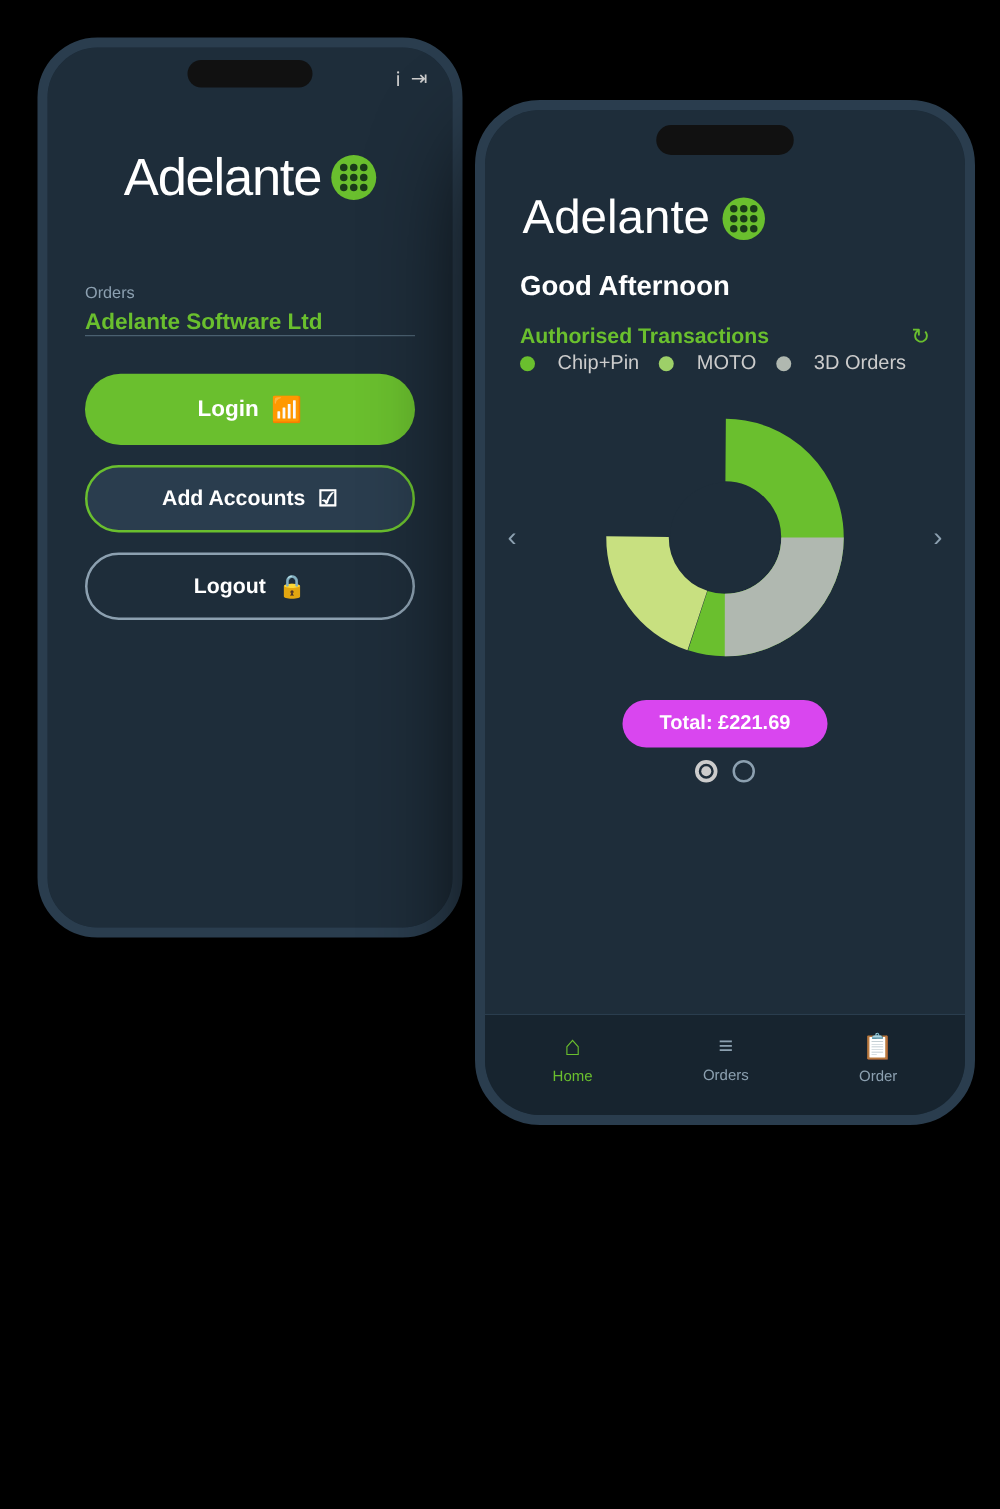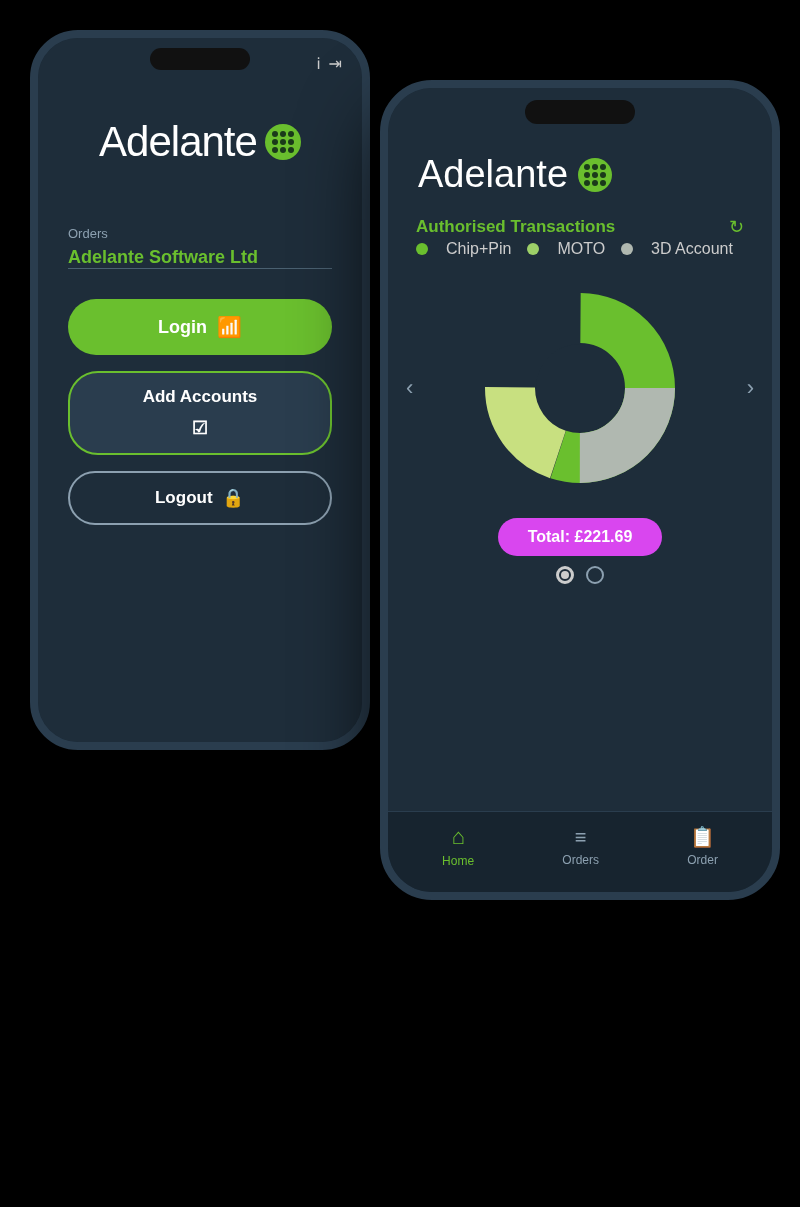--- a/index.html
+++ b/index.html
@@ -147,21 +147,20 @@
       border: 2px solid #6abf2e;
       color: #fff;
       font-size: 17px;
       font-weight: 600;
       display: flex;
       align-items: center;
       justify-content: center;
       gap: 10px;
       cursor: pointer;
       margin-bottom: 16px;
-      flex-direction: column;
     }
 
     .btn-white-outline {
       width: 100%;
       padding: 14px;
       background: transparent;
       border-radius: 30px;
       border: 2px solid #8ca0b0;
       color: #fff;
       font-size: 17px;
@@ -464,38 +463,39 @@
           <div class="dot-cell"></div>
           <div class="dot-cell"></div>
           <div class="dot-cell"></div>
           <div class="dot-cell"></div>
           <div class="dot-cell"></div>
         </div>
       </div>
     </div>
 
     <div class="dash-content">
+      <div class="greeting">Good Afternoon</div>
 
       <div class="section-title-row">
         <span class="section-title">Authorised Transactions</span>
         <span class="refresh-icon">↻</span>
       </div>
 
       <div class="legend">
         <div class="legend-item">
           <div class="legend-dot" style="background:#6abf2e;"></div>
           <span>Chip+Pin</span>
         </div>
         <div class="legend-item">
           <div class="legend-dot" style="background:#9dd068;"></div>
           <span>MOTO</span>
         </div>
         <div class="legend-item">
           <div class="legend-dot" style="background:#b0b8b0;"></div>
-          <span>3D Account</span>
+          <span>3D Orders</span>
         </div>
       </div>
 
       <div class="chart-container">
         <span class="chart-nav left">‹</span>
 
         <svg class="donut-svg" viewBox="0 0 220 220">
 
           <circle cx="110" cy="110" r="70" fill="none" stroke="#6abf2e" stroke-width="50" stroke-dasharray="241.9 197.9" stroke-dashoffset="109.95"></circle>
 

